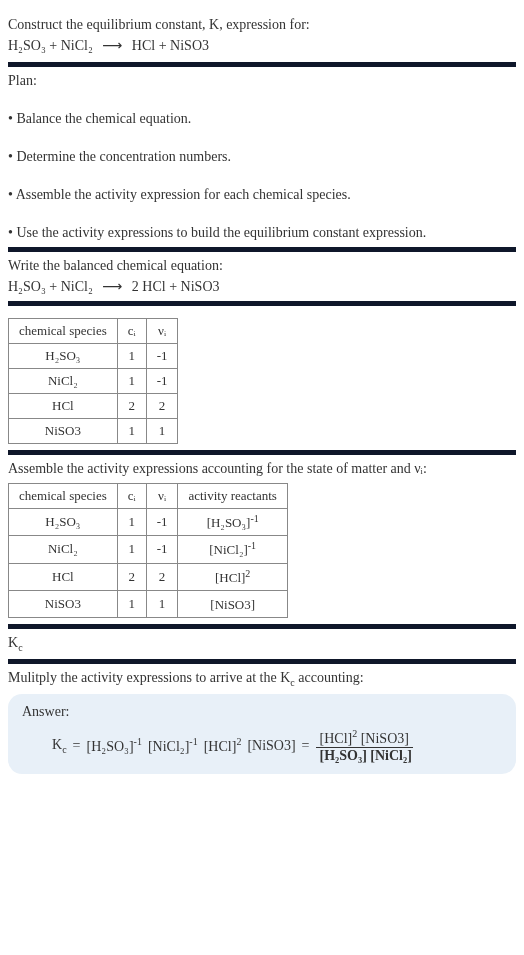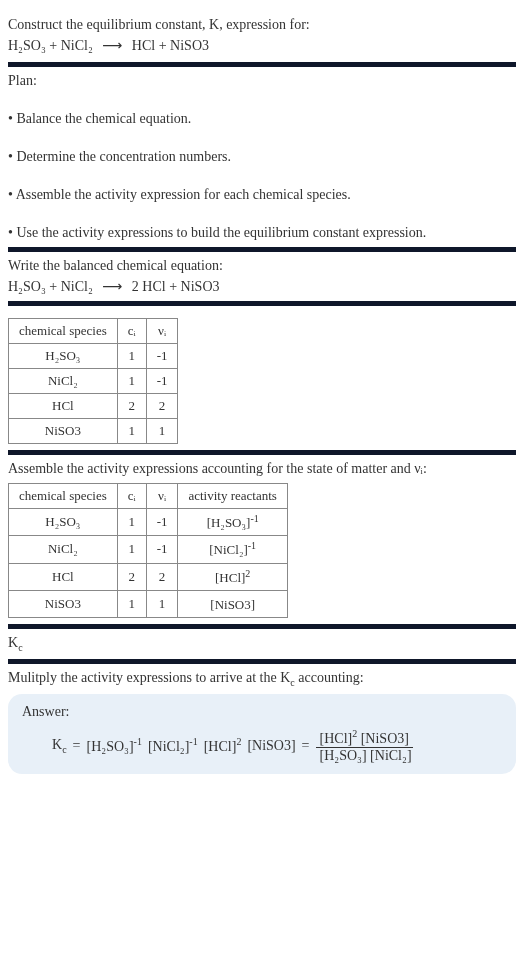--- a/index.html
+++ b/index.html
@@ -45,21 +45,21 @@
   }
   .answer-label { margin-bottom: 8px; }
   .kc-line { margin-left: 30px; display: flex; align-items: center; gap: 6px; }
   .frac {
     display: inline-flex;
     flex-direction: column;
     align-items: flex-start;
     vertical-align: middle;
   }
   .frac .num { border-bottom: 1px solid #333; padding: 0 4px; }
-  .frac .den { padding: 0 4px; }
+  .frac .den { padding: 0 4px; font-weight: bold; }
   .arrow { margin: 0 6px; }
 </style>
 </head>
 <body>
 
 <div class="section">
   <div class="question">
     <span>Construct the equilibrium constant, K, expression for:</span><br>
     <span>H₂SO₃ + NiCl₂</span>
     <span class="arrow">⟶</span>

